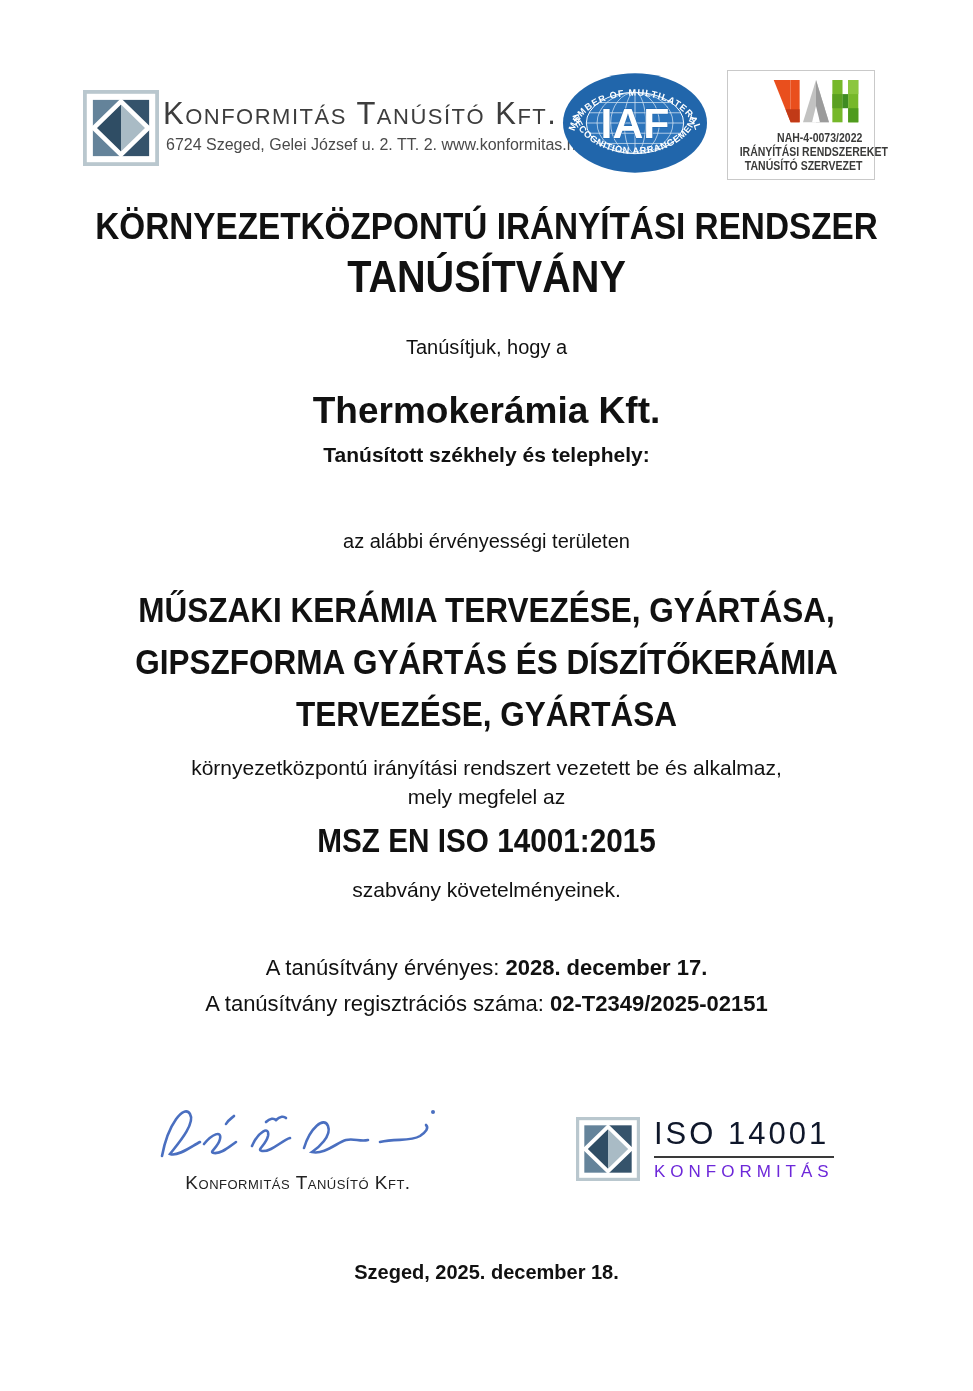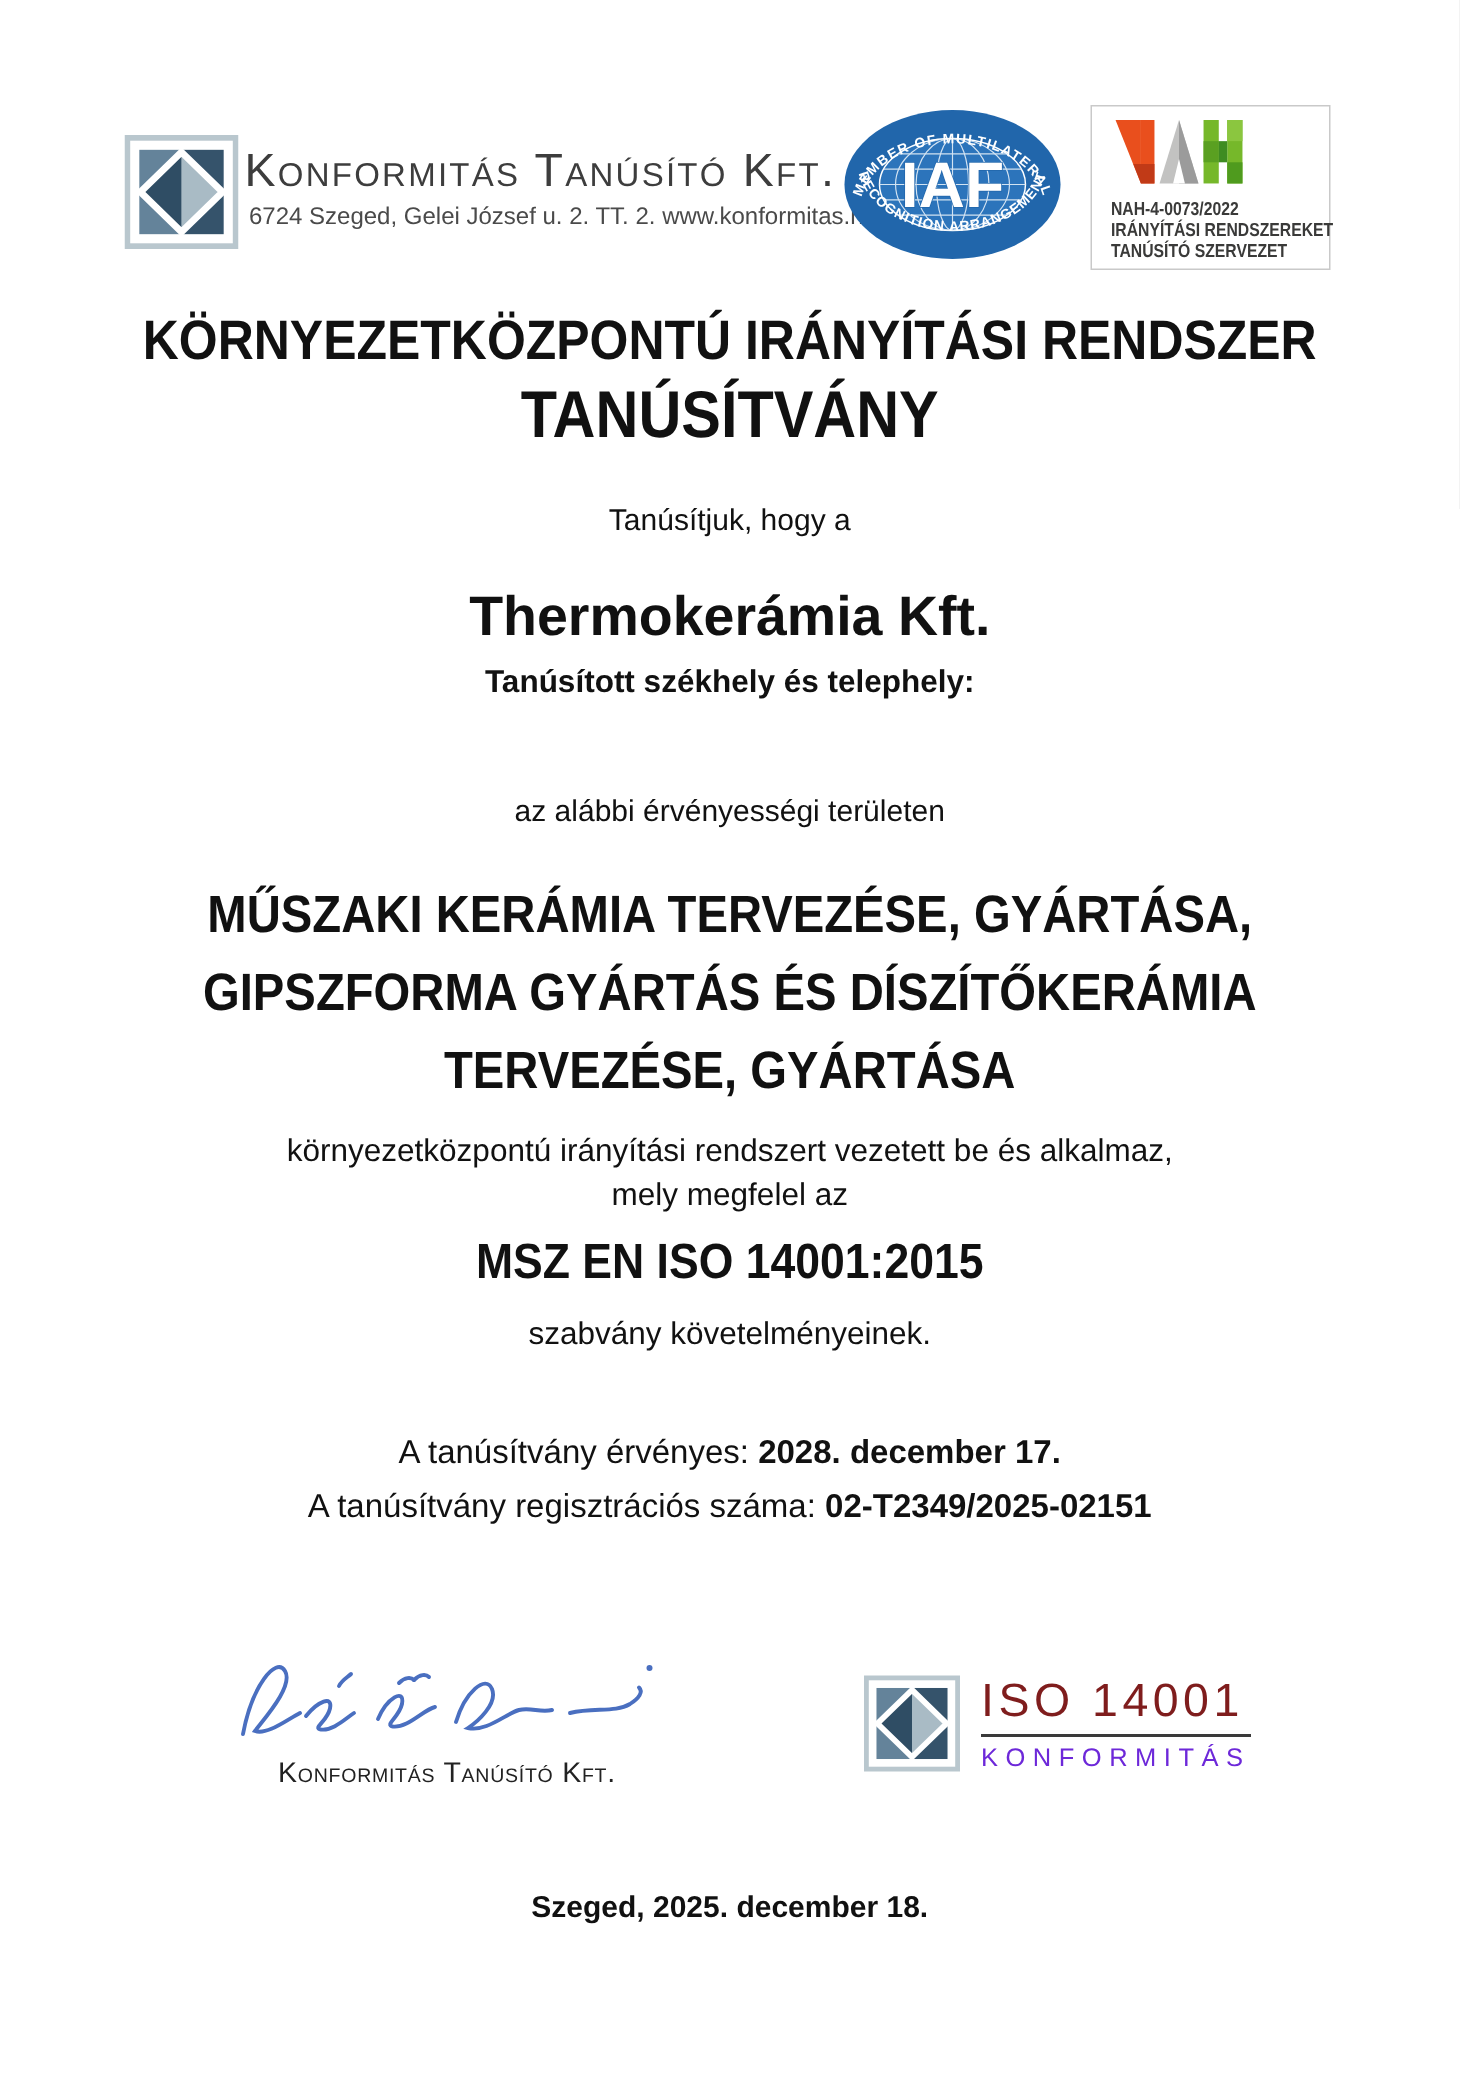--- a/index.html
+++ b/index.html
@@ -14,22 +14,22 @@
 
   
   .logo-mark{left:83px;top:88px;width:76px;height:80px;}
   .company-name{
     left:163px;top:96px;font-size:31px;font-variant:small-caps;
     letter-spacing:1.5px;color:#3d3d3d;white-space:nowrap;
   }
   .company-address{left:166px;top:136px;font-size:16px;color:#4a4a4a;white-space:nowrap;}
   .iaf-box{left:562px;top:70px;width:146px;height:106px;}
   .nah-box{
-    left:727px;top:70px;width:160px;height:110px;background:#fff;
-    border:1px solid #c9c9c9;box-sizing:border-box;text-align:left;
+    left:727px;top:70px;width:148px;height:110px;background:#fff;
+    border:1px solid #c9c9c9;box-sizing:border-box;text-align:right;
   }
   .nah-letters{margin-top:9px;width:116px;height:44px;}
   .nah-text{
     font-size:12.5px;font-weight:bold;color:#3a3a39;line-height:14px;
     transform:scaleX(0.84);transform-origin:50% 0;white-space:nowrap;margin-top:3px;
   }
 
   
   .title1{top:206px;font-size:37px;font-weight:bold;white-space:nowrap;}
   .title2{top:252px;font-size:44px;font-weight:bold;white-space:nowrap;}
@@ -50,21 +50,21 @@
 
   
   .signature{left:148px;top:1098px;width:300px;height:70px;}
   .signer-org{
     left:148px;top:1172px;width:300px;text-align:center;font-size:19px;
     font-variant:small-caps;letter-spacing:0.5px;color:#222;white-space:nowrap;
   }
   .iso-badge{left:576px;top:1116px;display:flex;align-items:center;}
   .iso-badge-mark{width:64px;height:66px;}
   .iso-badge-text{margin-left:14px;}
-  .iso-standard{font-size:31px;letter-spacing:3px;color:#7f1d1d;white-space:nowrap;}
+  .iso-standard{font-size:31px;letter-spacing:3px;color:#0f172a;white-space:nowrap;}
   .iso-rule{height:2px;background:#3a3a3a;margin:4px 0 4px 0;}
   .iso-label{font-size:17px;letter-spacing:5px;color:#6d28d9;white-space:nowrap;}
   .place-date{top:1261px;font-size:20px;font-weight:bold;}
 </style>
 </head>
 <body>
 
 <div class="page">
 
   <svg class="abs logo-mark" viewBox="0 0 100 100">

